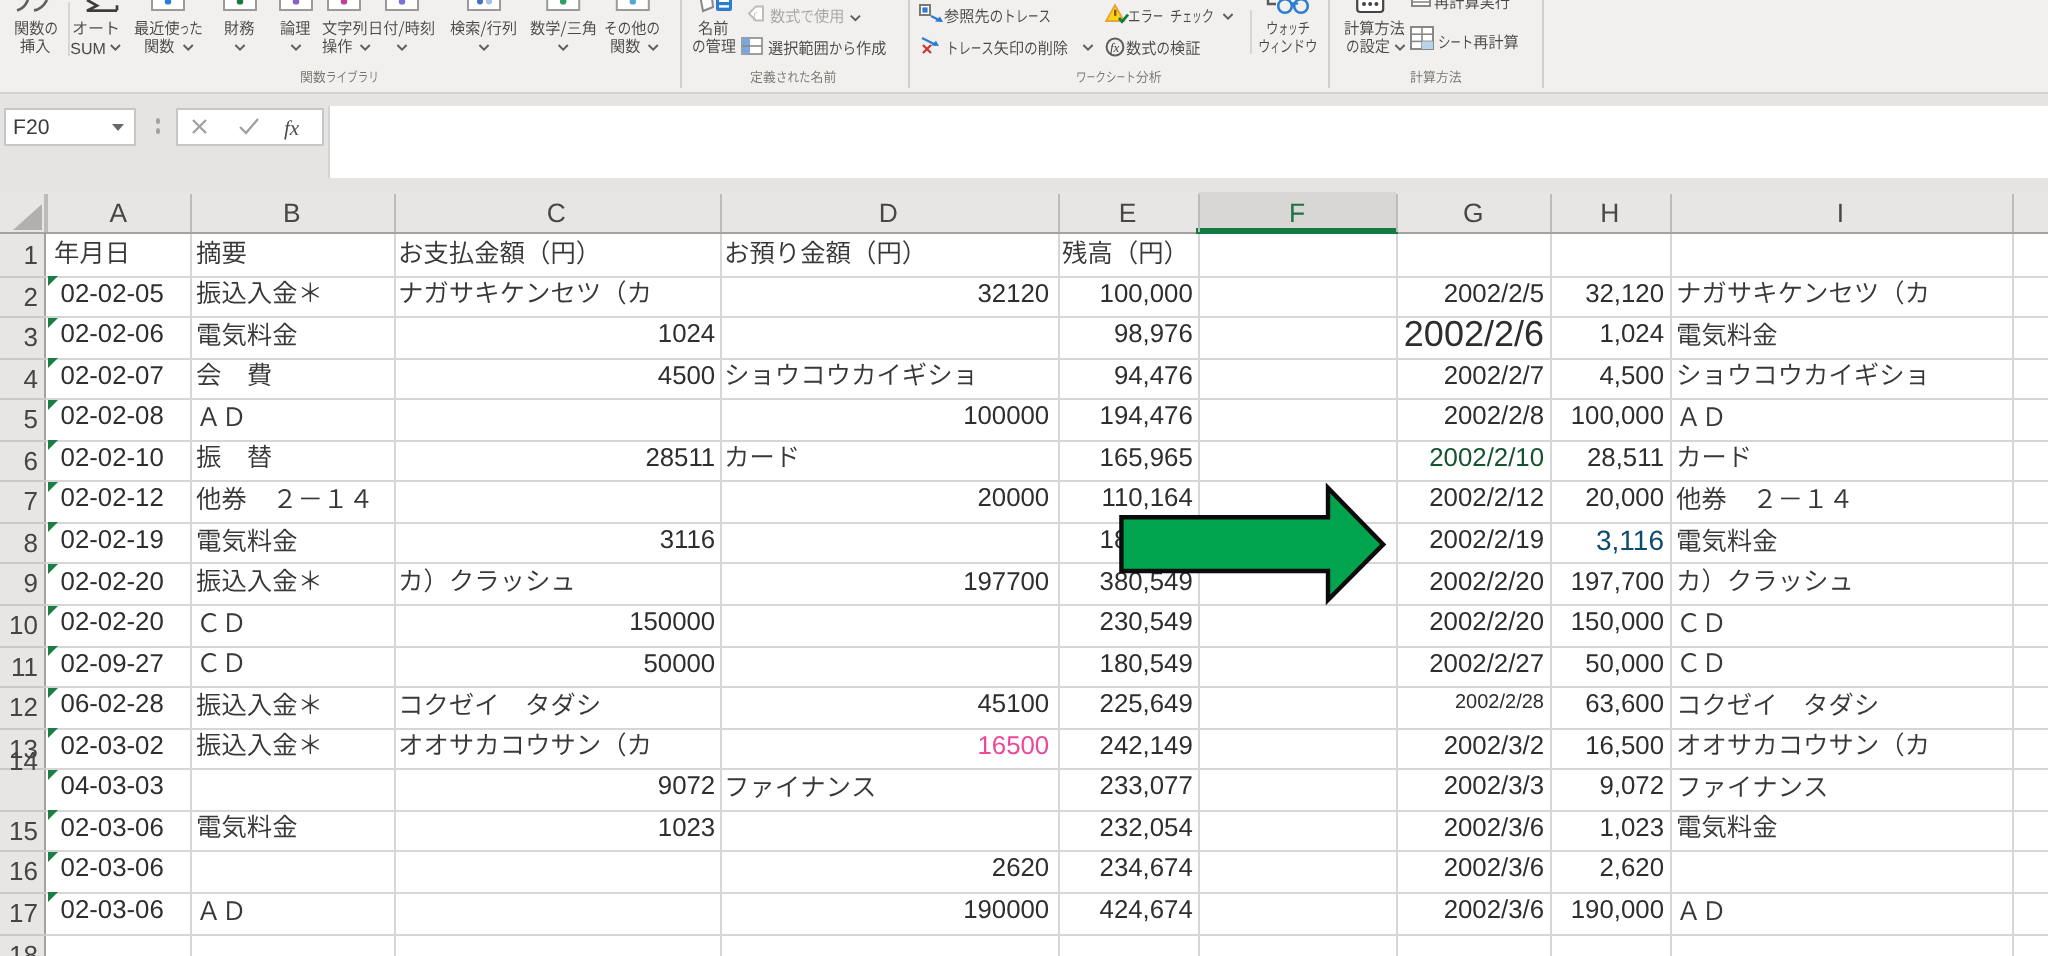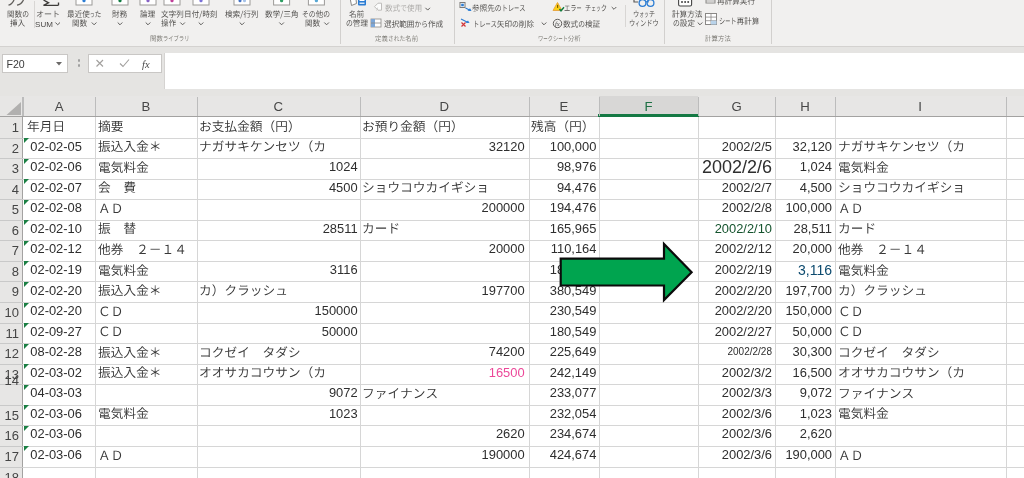--- a/index.html
+++ b/index.html
@@ -426,39 +426,39 @@
   <div class="lt" style="left:30.3px;top:137.6px;width:100px;text-align:left;font-size:12.9px;color:#2e2e2e">02-02-05</div>
     <div class="lt" style="left:30.3px;top:158.1px;width:100px;text-align:left;font-size:12.9px;color:#2e2e2e">02-02-06</div>
     <div class="lt" style="left:30.3px;top:178.7px;width:100px;text-align:left;font-size:12.9px;color:#2e2e2e">02-02-07</div>
     <div class="lt" style="left:30.3px;top:199.2px;width:100px;text-align:left;font-size:12.9px;color:#2e2e2e">02-02-08</div>
     <div class="lt" style="left:30.3px;top:219.8px;width:100px;text-align:left;font-size:12.9px;color:#2e2e2e">02-02-10</div>
     <div class="lt" style="left:30.3px;top:240.4px;width:100px;text-align:left;font-size:12.9px;color:#2e2e2e">02-02-12</div>
     <div class="lt" style="left:30.3px;top:260.9px;width:100px;text-align:left;font-size:12.9px;color:#2e2e2e">02-02-19</div>
     <div class="lt" style="left:30.3px;top:281.5px;width:100px;text-align:left;font-size:12.9px;color:#2e2e2e">02-02-20</div>
     <div class="lt" style="left:30.3px;top:302.0px;width:100px;text-align:left;font-size:12.9px;color:#2e2e2e">02-02-20</div>
     <div class="lt" style="left:30.3px;top:322.6px;width:100px;text-align:left;font-size:12.9px;color:#2e2e2e">02-09-27</div>
-    <div class="lt" style="left:30.3px;top:343.2px;width:100px;text-align:left;font-size:12.9px;color:#2e2e2e">08-02-28</div>
+    <div class="lt" style="left:30.3px;top:343.2px;width:100px;text-align:left;font-size:12.9px;color:#2e2e2e">06-02-28</div>
     <div class="lt" style="left:30.3px;top:363.7px;width:100px;text-align:left;font-size:12.9px;color:#2e2e2e">02-03-02</div>
     <div class="lt" style="left:30.3px;top:384.3px;width:100px;text-align:left;font-size:12.9px;color:#2e2e2e">04-03-03</div>
     <div class="lt" style="left:30.3px;top:404.8px;width:100px;text-align:left;font-size:12.9px;color:#2e2e2e">02-03-06</div>
     <div class="lt" style="left:30.3px;top:425.4px;width:100px;text-align:left;font-size:12.9px;color:#2e2e2e">02-03-06</div>
     <div class="lt" style="left:30.3px;top:446.0px;width:100px;text-align:left;font-size:12.9px;color:#2e2e2e">02-03-06</div>
     <div class="lt" style="left:257.6px;top:158.1px;width:100px;text-align:right;font-size:12.9px;color:#2e2e2e">1024</div>
     <div class="lt" style="left:257.6px;top:178.7px;width:100px;text-align:right;font-size:12.9px;color:#2e2e2e">4500</div>
     <div class="lt" style="left:257.6px;top:219.8px;width:100px;text-align:right;font-size:12.9px;color:#2e2e2e">28511</div>
     <div class="lt" style="left:257.6px;top:260.9px;width:100px;text-align:right;font-size:12.9px;color:#2e2e2e">3116</div>
     <div class="lt" style="left:257.6px;top:302.0px;width:100px;text-align:right;font-size:12.9px;color:#2e2e2e">150000</div>
     <div class="lt" style="left:257.6px;top:322.6px;width:100px;text-align:right;font-size:12.9px;color:#2e2e2e">50000</div>
     <div class="lt" style="left:257.6px;top:384.3px;width:100px;text-align:right;font-size:12.9px;color:#2e2e2e">9072</div>
     <div class="lt" style="left:257.6px;top:404.8px;width:100px;text-align:right;font-size:12.9px;color:#2e2e2e">1023</div>
     <div class="lt" style="left:424.6px;top:137.6px;width:100px;text-align:right;font-size:12.9px;color:#2e2e2e">32120</div>
-    <div class="lt" style="left:424.6px;top:199.2px;width:100px;text-align:right;font-size:12.9px;color:#2e2e2e">200000</div>
+    <div class="lt" style="left:424.6px;top:199.2px;width:100px;text-align:right;font-size:12.9px;color:#2e2e2e">100000</div>
     <div class="lt" style="left:424.6px;top:240.4px;width:100px;text-align:right;font-size:12.9px;color:#2e2e2e">20000</div>
     <div class="lt" style="left:424.6px;top:281.5px;width:100px;text-align:right;font-size:12.9px;color:#2e2e2e">197700</div>
-    <div class="lt" style="left:424.6px;top:343.2px;width:100px;text-align:right;font-size:12.9px;color:#2e2e2e">74200</div>
+    <div class="lt" style="left:424.6px;top:343.2px;width:100px;text-align:right;font-size:12.9px;color:#2e2e2e">45100</div>
     <div class="lt" style="left:424.6px;top:363.7px;width:100px;text-align:right;font-size:12.9px;color:#ec4899">16500</div>
     <div class="lt" style="left:424.6px;top:425.4px;width:100px;text-align:right;font-size:12.9px;color:#2e2e2e">2620</div>
     <div class="lt" style="left:424.6px;top:446.0px;width:100px;text-align:right;font-size:12.9px;color:#2e2e2e">190000</div>
     <div class="lt" style="left:496.4px;top:137.6px;width:100px;text-align:right;font-size:12.9px;color:#2e2e2e">100,000</div>
     <div class="lt" style="left:496.4px;top:158.1px;width:100px;text-align:right;font-size:12.9px;color:#2e2e2e">98,976</div>
     <div class="lt" style="left:496.4px;top:178.7px;width:100px;text-align:right;font-size:12.9px;color:#2e2e2e">94,476</div>
     <div class="lt" style="left:496.4px;top:199.2px;width:100px;text-align:right;font-size:12.9px;color:#2e2e2e">194,476</div>
     <div class="lt" style="left:496.4px;top:219.8px;width:100px;text-align:right;font-size:12.9px;color:#2e2e2e">165,965</div>
     <div class="lt" style="left:496.4px;top:240.4px;width:100px;text-align:right;font-size:12.9px;color:#2e2e2e">110,164</div>
     <div class="lt" style="left:496.4px;top:260.9px;width:100px;text-align:right;font-size:12.9px;color:#2e2e2e">182,849</div>
@@ -490,21 +490,21 @@
     <div class="lt" style="left:732.0px;top:137.6px;width:100px;text-align:right;font-size:12.9px;color:#2e2e2e">32,120</div>
     <div class="lt" style="left:732.0px;top:158.1px;width:100px;text-align:right;font-size:12.9px;color:#2e2e2e">1,024</div>
     <div class="lt" style="left:732.0px;top:178.7px;width:100px;text-align:right;font-size:12.9px;color:#2e2e2e">4,500</div>
     <div class="lt" style="left:732.0px;top:199.2px;width:100px;text-align:right;font-size:12.9px;color:#2e2e2e">100,000</div>
     <div class="lt" style="left:732.0px;top:219.8px;width:100px;text-align:right;font-size:12.9px;color:#2e2e2e">28,511</div>
     <div class="lt" style="left:732.0px;top:240.4px;width:100px;text-align:right;font-size:12.9px;color:#2e2e2e">20,000</div>
     <div class="lt" style="left:732.0px;top:260.9px;width:100px;text-align:right;font-size:14px;color:#0c4a6e">3,116</div>
     <div class="lt" style="left:732.0px;top:281.5px;width:100px;text-align:right;font-size:12.9px;color:#2e2e2e">197,700</div>
     <div class="lt" style="left:732.0px;top:302.0px;width:100px;text-align:right;font-size:12.9px;color:#2e2e2e">150,000</div>
     <div class="lt" style="left:732.0px;top:322.6px;width:100px;text-align:right;font-size:12.9px;color:#2e2e2e">50,000</div>
-    <div class="lt" style="left:732.0px;top:343.2px;width:100px;text-align:right;font-size:12.9px;color:#2e2e2e">30,300</div>
+    <div class="lt" style="left:732.0px;top:343.2px;width:100px;text-align:right;font-size:12.9px;color:#2e2e2e">63,600</div>
     <div class="lt" style="left:732.0px;top:363.7px;width:100px;text-align:right;font-size:12.9px;color:#2e2e2e">16,500</div>
     <div class="lt" style="left:732.0px;top:384.3px;width:100px;text-align:right;font-size:12.9px;color:#2e2e2e">9,072</div>
     <div class="lt" style="left:732.0px;top:404.8px;width:100px;text-align:right;font-size:12.9px;color:#2e2e2e">1,023</div>
     <div class="lt" style="left:732.0px;top:425.4px;width:100px;text-align:right;font-size:12.9px;color:#2e2e2e">2,620</div>
     <div class="lt" style="left:732.0px;top:446.0px;width:100px;text-align:right;font-size:12.9px;color:#2e2e2e">190,000</div>
   <svg class="jt" style="left:6.7px;top:17.3px" width="2" height="2">
       <g transform="translate(0,0) scale(0.00800,-0.00800)" fill="#4a4846">
         <use href="#q95a2" transform="translate(0,0) scale(0.950,1)"></use>
         <use href="#q6570" transform="translate(950,0) scale(0.950,1)"></use>
         <use href="#q306e" transform="translate(1900,0) scale(0.850,1)"></use>

